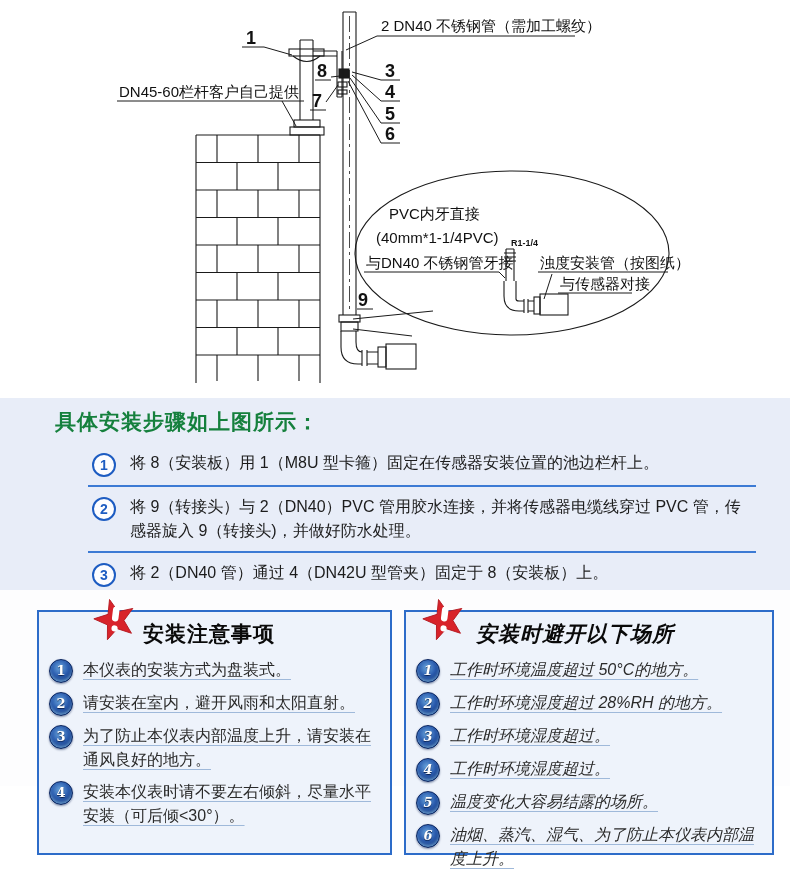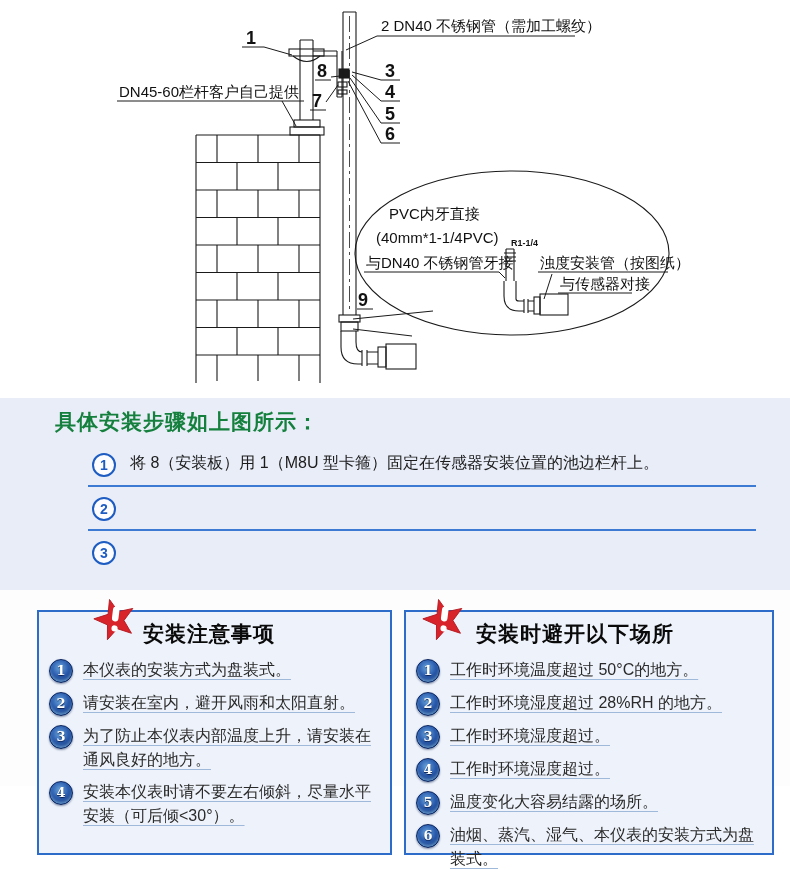--- a/index.html
+++ b/index.html
@@ -18,21 +18,21 @@
   .steps-list{position:absolute;left:0;top:46px;width:790px;}
   .step-row{display:flex;gap:14px;padding:7px 36px 7px 92px;font-size:16px;line-height:1.5;color:#1c1c1c;}
   .step-num{flex:0 0 auto;width:20px;height:20px;margin-top:2px;border:2px solid #1d5cc2;border-radius:50%;
             background:#fdfdff;color:#1d5cc2;font-size:14px;font-weight:bold;
             display:flex;align-items:center;justify-content:center;}
   .step-divider{height:0;border-top:2px solid #3c7ad4;margin:1px 34px 1px 88px;}
   
   .lower{position:absolute;left:0;top:590px;width:790px;height:196px;background:#fdfdfe;}
   .info-box{position:absolute;top:20px;height:245px;border:2px solid #2d6cc9;background:#eef3fb;box-sizing:border-box;}
   .notice-box{left:37px;width:355px;}
-  .avoid-box{left:404px;width:370px;}
+  .avoid-box{left:404px;width:370px;font-style:italic;}
   .box-header{position:relative;height:42px;}
   .star-wrap{position:absolute;top:-17px;width:48px;height:50px;}
   .notice-box .star-wrap{left:52px;}
   .avoid-box .star-wrap{left:14px;}
   .box-title{position:absolute;top:8px;font-size:21px;font-weight:bold;color:#0a0a0a;letter-spacing:1px;}
   .notice-box .box-title{left:104px;}
   .avoid-box .box-title{left:70px;}
   .box-items{padding:4px 10px 0 10px;}
   .box-item{display:flex;gap:10px;margin-bottom:8px;font-size:16px;line-height:1.5;color:#2a2a2a;}
   .badge{flex:0 0 auto;width:22px;height:22px;margin-top:1px;border-radius:50%;
@@ -156,24 +156,26 @@
   <div class="steps-section">
     <div class="steps-heading">具体安装步骤如上图所示：</div>
     <div class="steps-list">
       <div class="step-row">
         <span class="step-num">1</span>
         <span class="step-text">将 8（安装板）用 1（M8U 型卡箍）固定在传感器安装位置的池边栏杆上。</span>
       </div>
       <div class="step-divider"></div>
       <div class="step-row">
         <span class="step-num">2</span>
+        <span class="step-text">将 9（转接头）与 2（DN40）PVC 管用胶水连接，并将传感器电缆线穿过 PVC 管，传感器旋入 9（转接头)，并做好防水处理。</span>
       </div>
       <div class="step-divider"></div>
       <div class="step-row">
         <span class="step-num">3</span>
+        <span class="step-text">将 2（DN40 管）通过 4（DN42U 型管夹）固定于 8（安装板）上。</span>
       </div>
     </div>
   </div>
 
   <div class="lower">
 
     <div class="info-box notice-box">
       <div class="box-header">
         <span class="star-wrap">
           <svg width="48" height="50" viewBox="-24 -26 48 52">
@@ -235,19 +237,19 @@
         <div class="box-item">
           <span class="badge">4</span>
           <span class="item-text">工作时环境湿度超过。</span>
         </div>
         <div class="box-item">
           <span class="badge">5</span>
           <span class="item-text">温度变化大容易结露的场所。</span>
         </div>
         <div class="box-item">
           <span class="badge">6</span>
-          <span class="item-text">油烟、蒸汽、湿气、本仪表的安装方式为盘装式。</span>
+          <span class="item-text">油烟、蒸汽、湿气、为了防止本仪表内部温度上升。</span>
         </div>
       </div>
     </div>
 
   </div>
 </div>
 
 </body></html>

